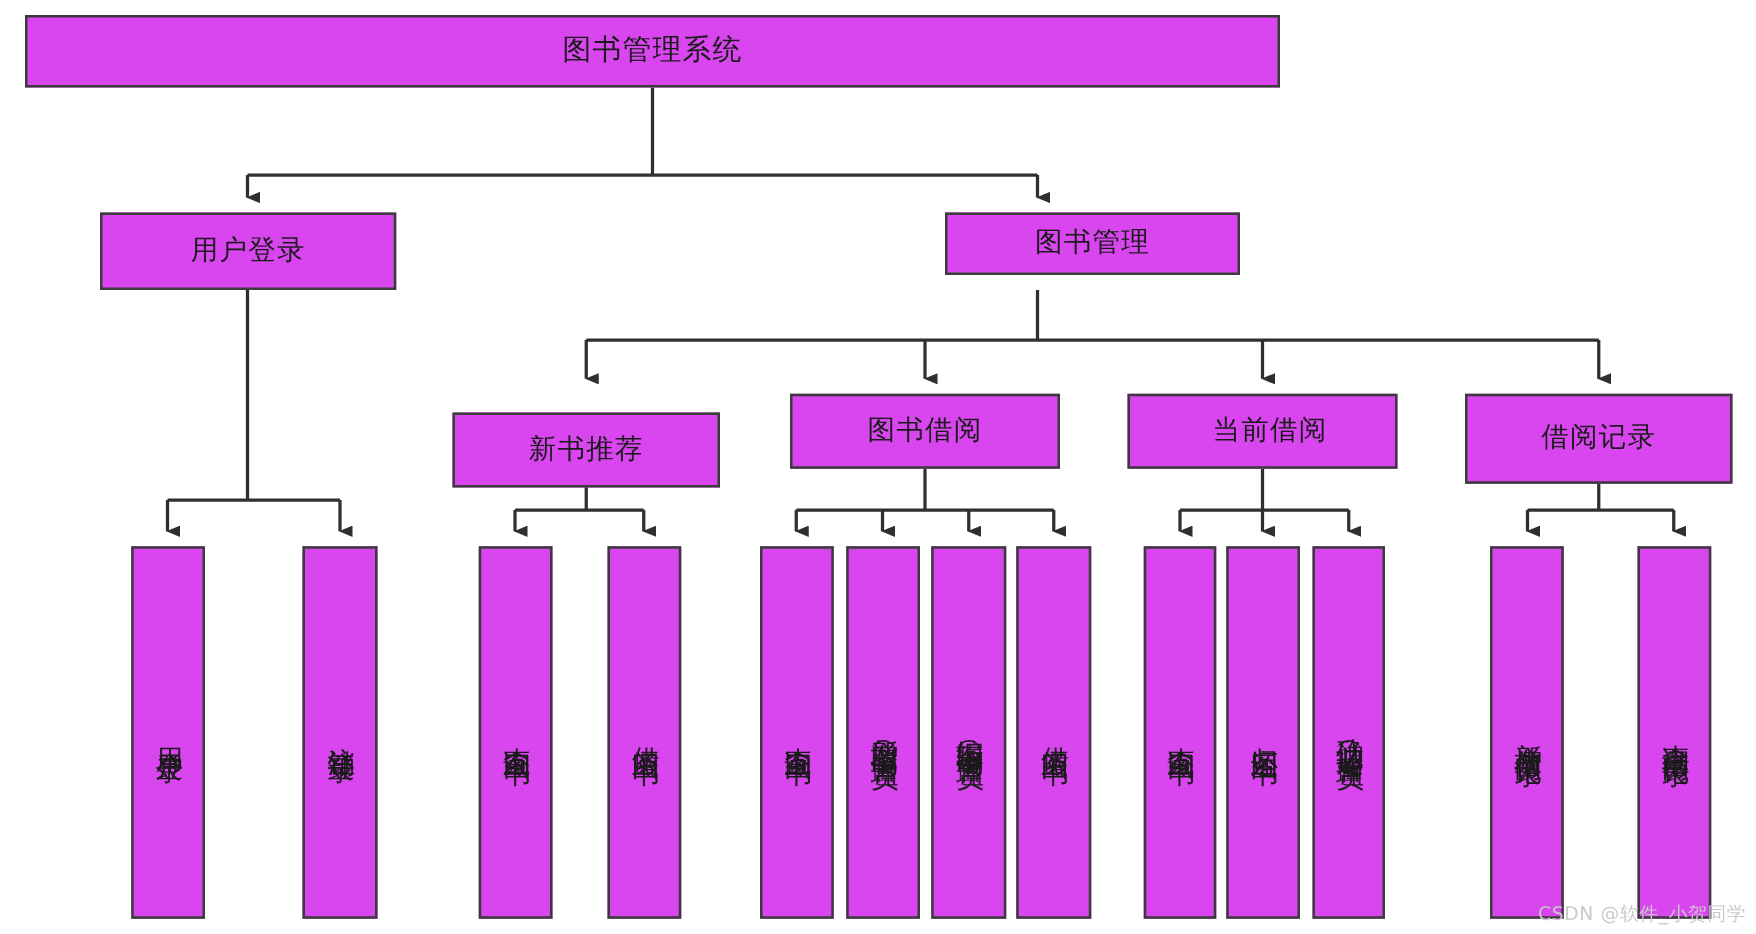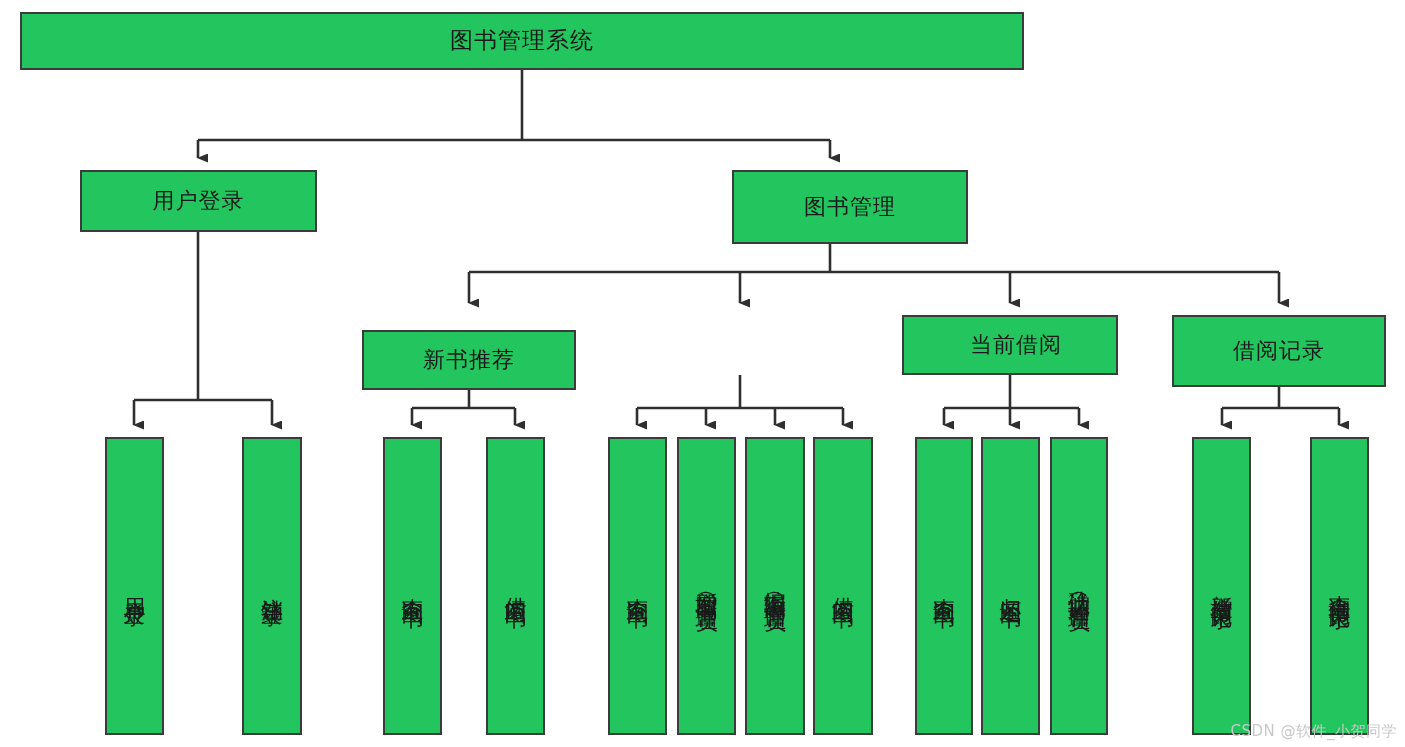--- a/index.html
+++ b/index.html
@@ -8,21 +8,21 @@
     background:#ffffff;
     font-family:"DejaVu Sans","Liberation Sans",sans-serif;
     overflow:hidden;
     position:relative;
   }
   #diagram{position:absolute;left:0;top:0;width:1405px;height:747px;}
 
   .node{
     position:absolute;
     box-sizing:border-box;
-    background:#22c55e;
+    background:#d946ef;
     border:2px solid #3b3b3b;
     display:flex;
     align-items:center;
     justify-content:center;
     color:#1a1a1a;
     letter-spacing:1px;
     z-index:3;
   }
   .node.h{
     font-size:22px;
@@ -105,23 +105,24 @@
       <path d="M1279,375 L1279,408"></path>
       <path d="M1222,408 L1339,408"></path>
       <path d="M1222,408 L1222,425" marker-end="url(#arrow)"></path>
       <path d="M1339,408 L1339,425" marker-end="url(#arrow)"></path>
     </g>
   </svg>
 
   <div class="node h root" style="left:20px;top:12px;width:1004px;height:58px;">图书管理系统</div>
 
   <div class="node h" style="left:80px;top:170px;width:237px;height:62px;">用户登录</div>
-  <div class="node h" style="left:732px;top:170px;width:236px;height:74px;">图书管理</div>
+  <div class="node h" style="left:756px;top:170px;width:236px;height:50px;">图书管理</div>
 
   <div class="node h" style="left:362px;top:330px;width:214px;height:60px;">新书推荐</div>
+  <div class="node h" style="left:632px;top:315px;width:216px;height:60px;">图书借阅</div>
   <div class="node h" style="left:902px;top:315px;width:216px;height:60px;padding-left:12px;">当前借阅</div>
   <div class="node h" style="left:1172px;top:315px;width:214px;height:72px;">借阅记录</div>
 
   <div class="node v" style="left:105px;top:437px;width:59px;height:298px;">用户登录</div>
   <div class="node v" style="left:242px;top:437px;width:60px;height:298px;">注销登录</div>
 
   <div class="node v" style="left:383px;top:437px;width:59px;height:298px;">查询图书</div>
   <div class="node v" style="left:486px;top:437px;width:59px;height:298px;">借阅图书</div>
 
   <div class="node v" style="left:608px;top:437px;width:59px;height:298px;">查询图书</div>

